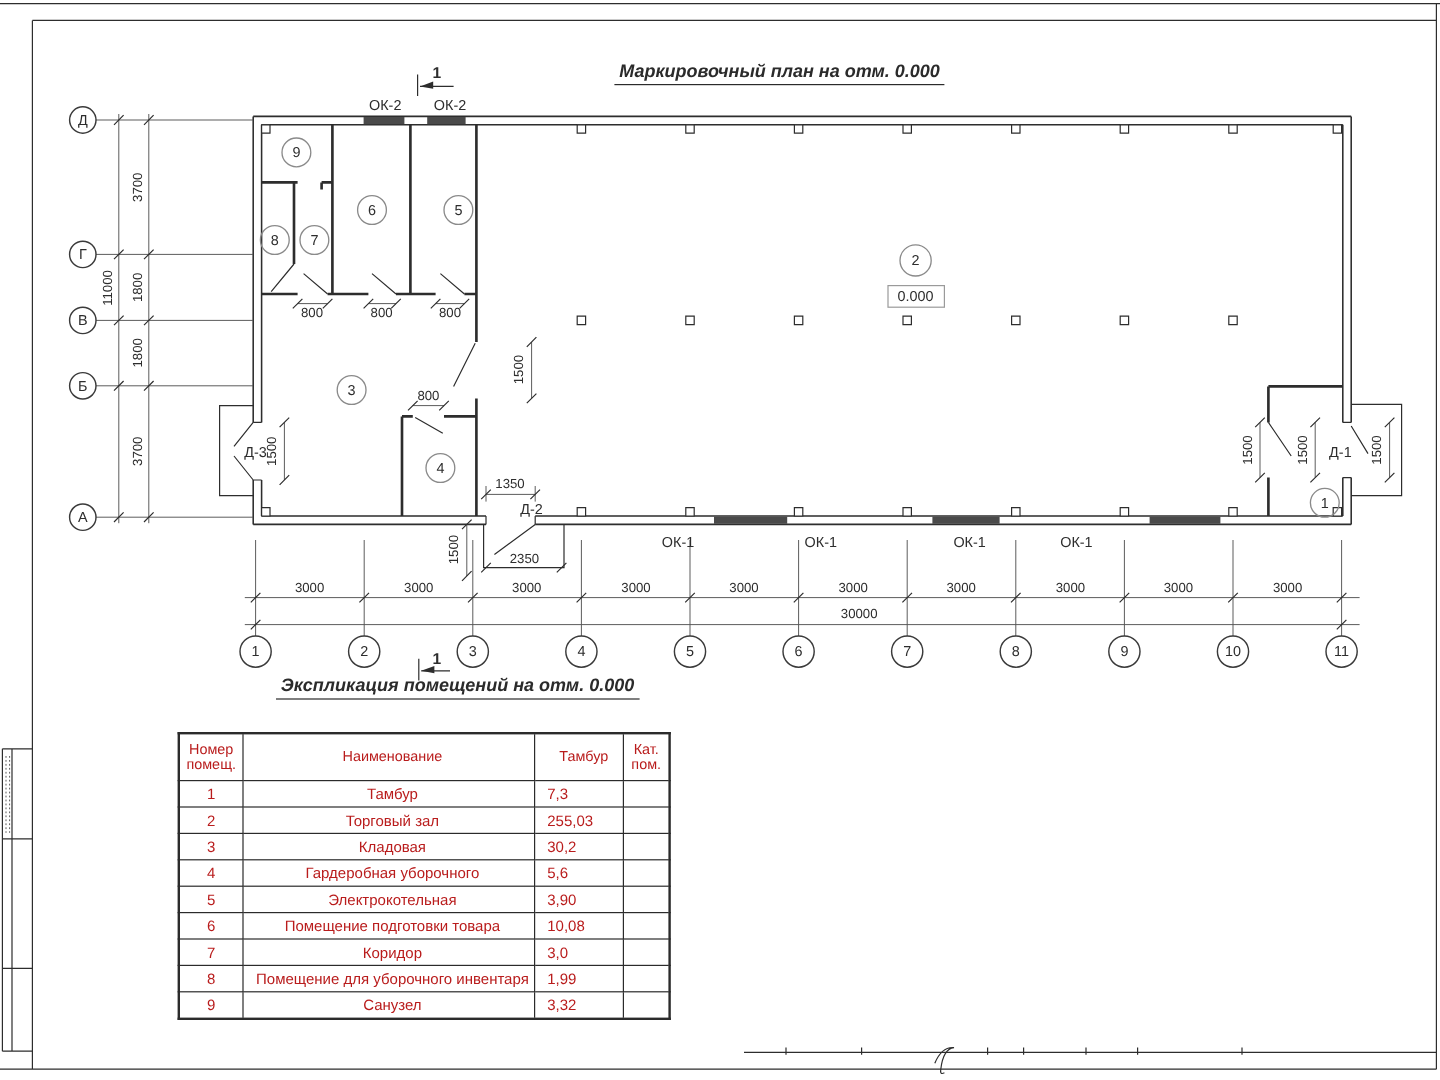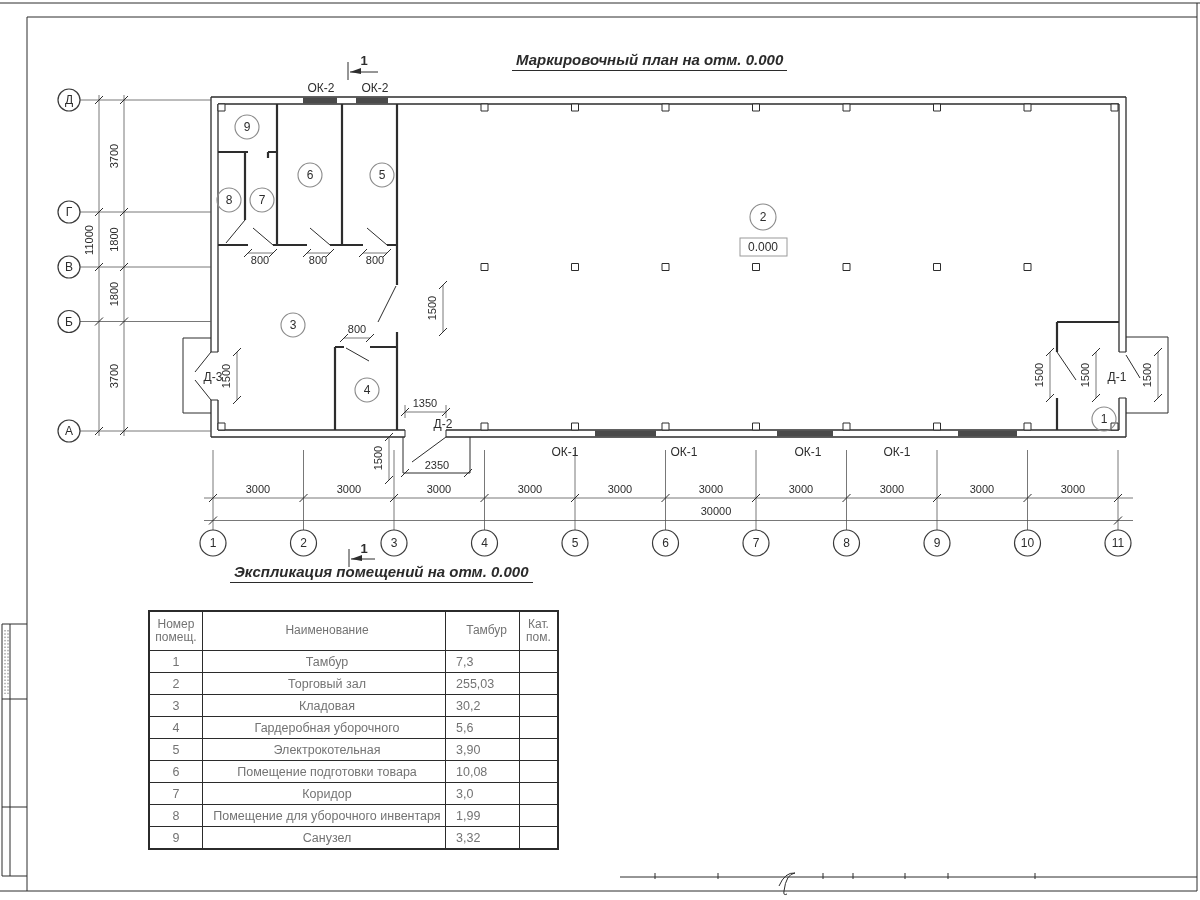--- a/index.html
+++ b/index.html
@@ -15,21 +15,21 @@
   .leaf{stroke:#2d2d2d;stroke-width:1;fill:none;}
   .tick{stroke:#2d2d2d;stroke-width:1;fill:none;}
   .col-sq{fill:#fff;stroke:#2d2d2d;stroke-width:1;}
   .win{fill:#4a4a4a;stroke:none;}
   .room-c{fill:none;stroke:#8a8a8a;stroke-width:1.1;}
   .axis-c{fill:#fff;stroke:#3a3a3a;stroke-width:1.2;}
   .title{position:absolute;font-size:15px;font-style:italic;font-weight:700;
          border-bottom:1.5px solid #2b2b2b;padding:0 4px 2px 4px;white-space:nowrap;}
   
   #schedule{position:absolute;left:148px;top:610px;border-collapse:collapse;}
-  #schedule td{border:1px solid #2b2b2b;font-size:12.5px;color:#737373;
+  #schedule td{border:1px solid #2b2b2b;font-size:12.5px;color:#b91c1c;
                height:21px;padding:0 2px;vertical-align:middle;}
   #schedule tr.hdr td{height:38px;text-align:center;font-size:12px;line-height:1.1;}
   #schedule{border:2px solid #2b2b2b;}
   .c-num{width:48px;text-align:center;}
   .c-name{width:232px;text-align:center;padding-left:8px !important;}
   .c-area{width:61px;text-align:left;padding-left:10px !important;}
   .c-cat{width:33px;}
 </style>
 </head>
 <body>

